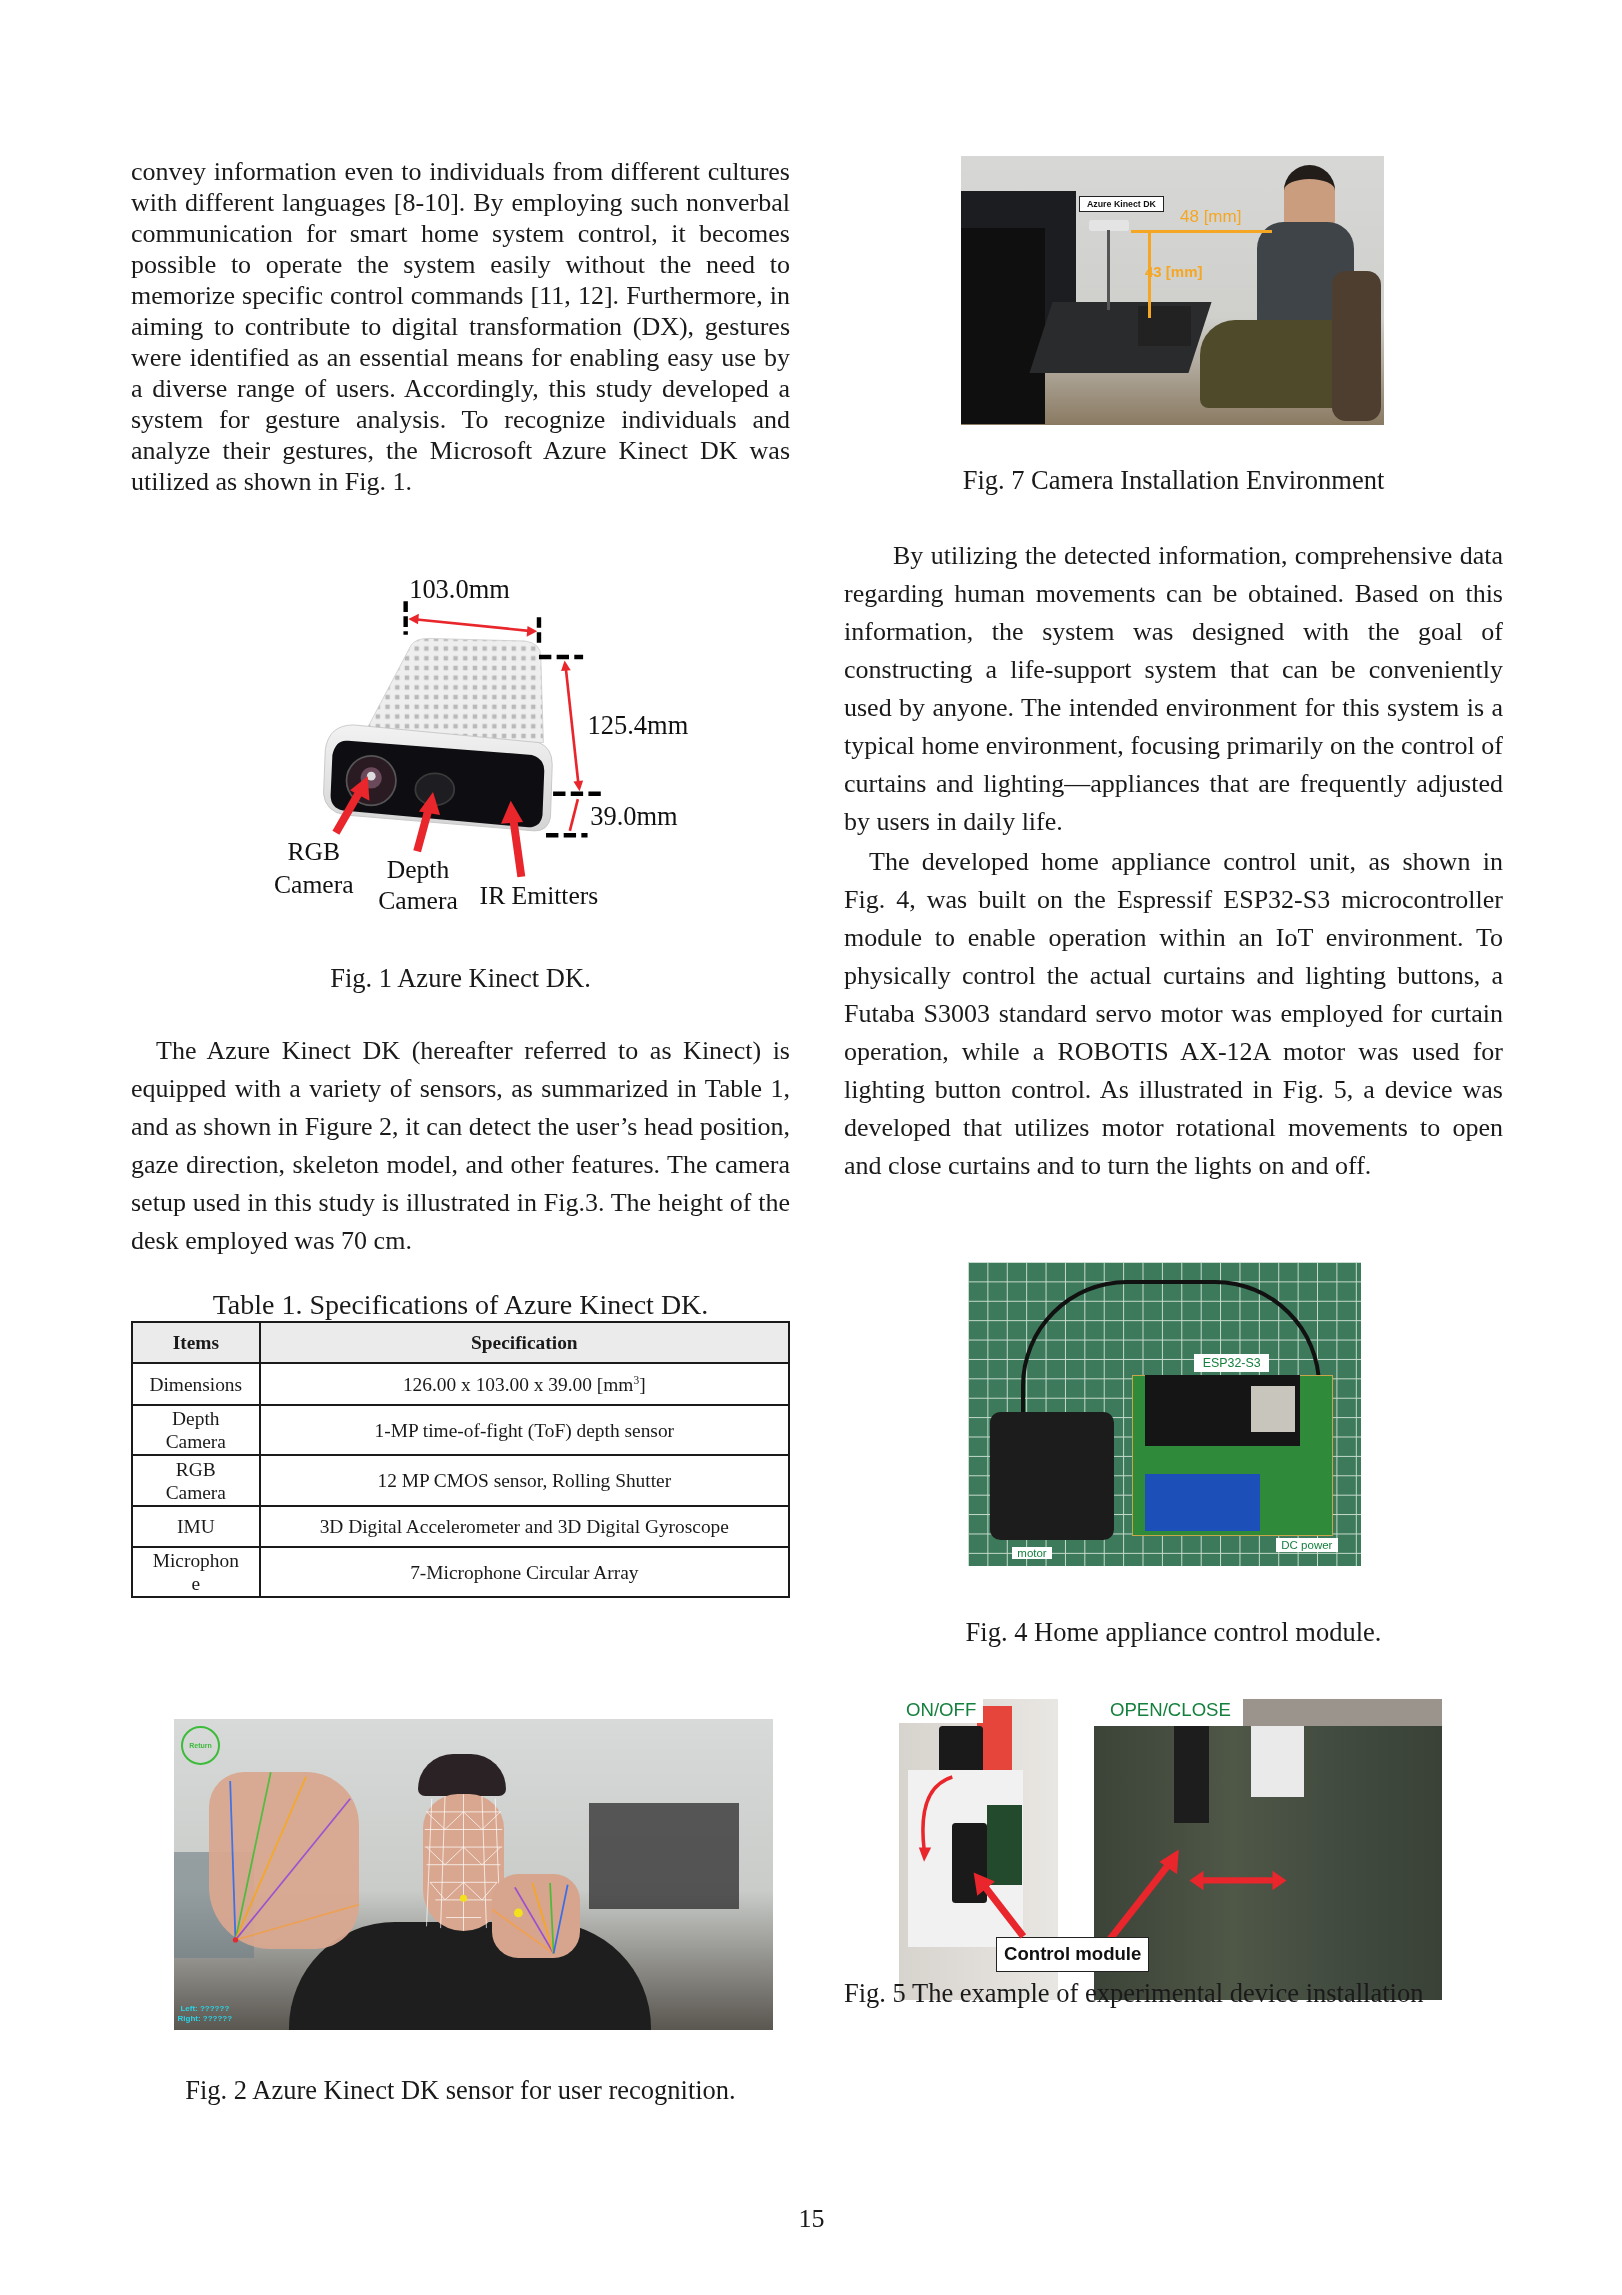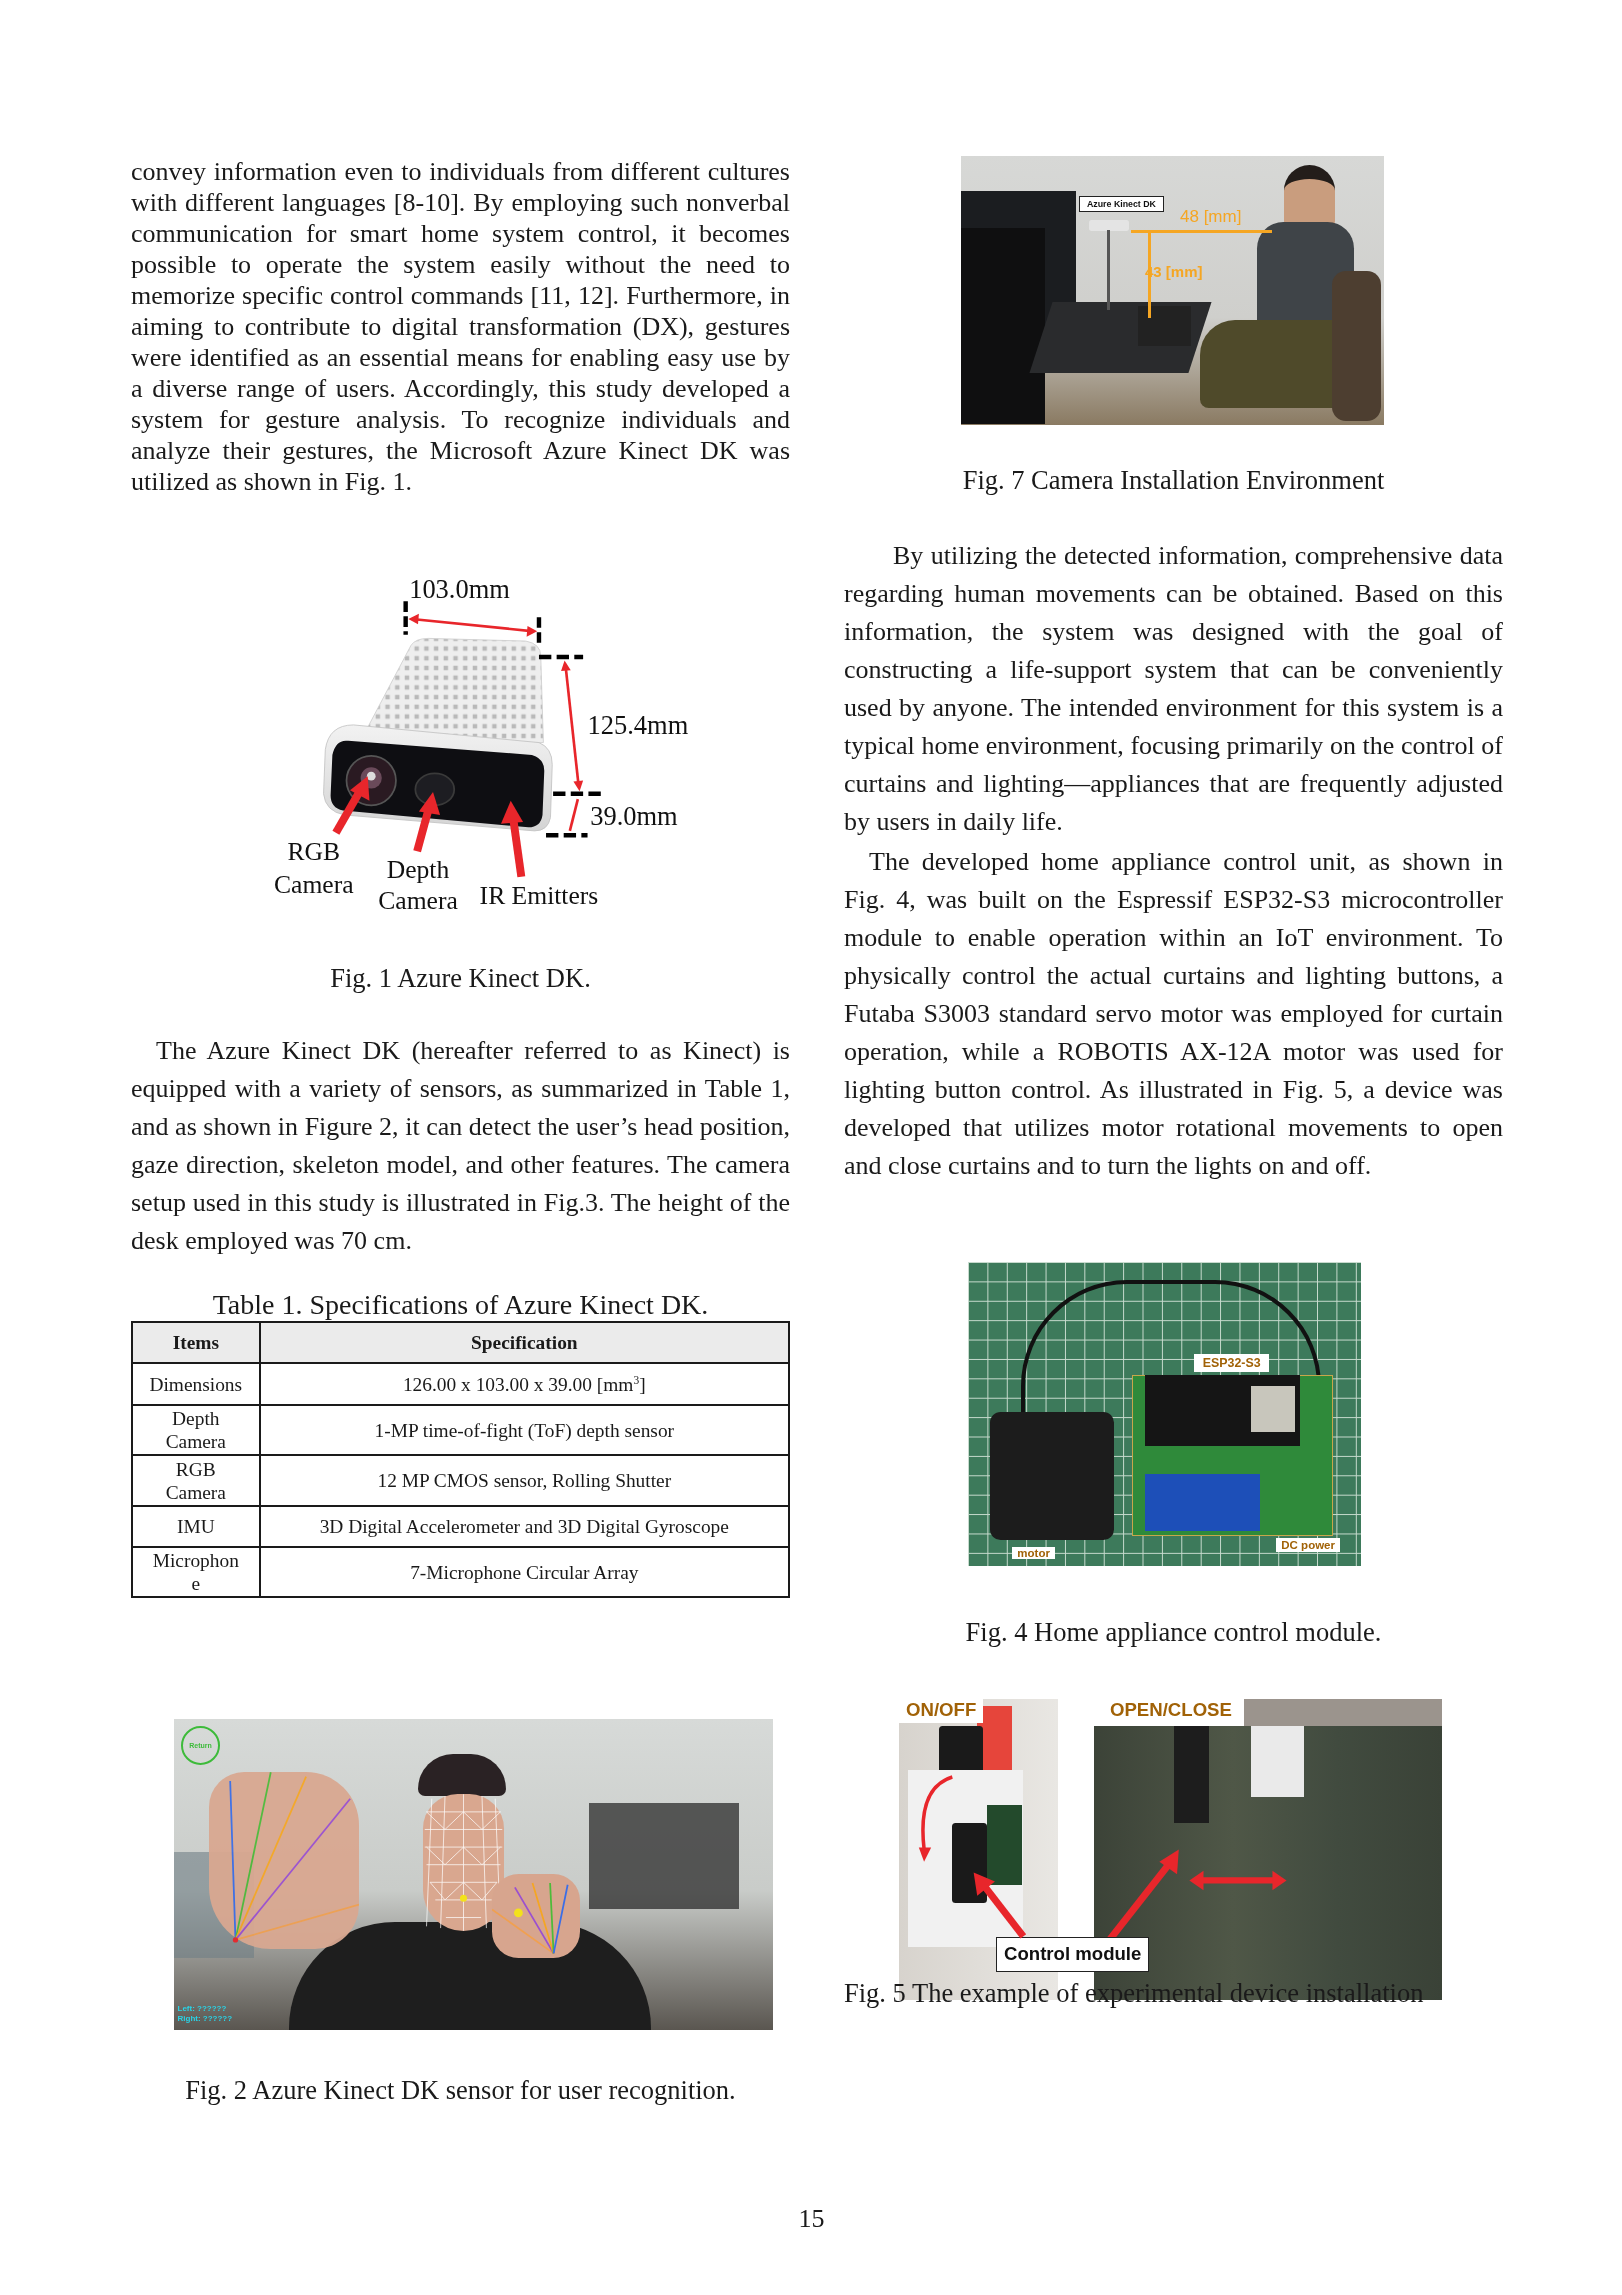--- a/index.html
+++ b/index.html
@@ -13,25 +13,25 @@
   .sans { font-family:"Liberation Sans", "DejaVu Sans", sans-serif; }
 
   
   table.spec { border-collapse:collapse; width:659px; font-size:19.4px; }
   table.spec th, table.spec td { border:2.7px solid #1a1a1a; text-align:center; padding:0 5.3px; line-height:23px; }
   table.spec th { background:#ebebeb; font-weight:bold; height:39px; }
   table.spec td.item { width:115px; }
   .sup { font-size:11.5px; vertical-align:super; line-height:0; }
 
   
-  .photo { overflow:hidden; }
+  .photo { overflow:hidden;text-align:center; }
   .label-box { background:#fff; border:1.8px solid #222; font-family:"Liberation Sans","DejaVu Sans",sans-serif;
                font-weight:bold; color:#111; padding:1.8px 7px; white-space:nowrap; }
   .label-plain { background:#fff; font-family:"Liberation Sans","DejaVu Sans",sans-serif;
-               font-weight:bold; color:#a16207; padding:1.8px 8.8px; white-space:nowrap; }
+               font-weight:normal; color:#15803d; padding:1.8px 8.8px; white-space:nowrap; }
 </style>
 </head>
 <body>
 
 <p class="abs para tight" style="left:131px; top:156px; width:659px;">convey information even to individuals from different cultures with different languages [8-10]. By employing such nonverbal communication for smart home system control, it becomes possible to operate the system easily without the need to memorize specific control commands [11, 12]. Furthermore, in aiming to contribute to digital transformation (DX), gestures were identified as an essential means for enabling easy use by a diverse range of users. Accordingly, this study developed a system for gesture analysis. To recognize individuals and analyze their gestures, the Microsoft Azure Kinect DK was utilized as shown in Fig. 1.</p>
 
 <div class="abs" style="left:256px; top:566px; width:460px; height:362px;">
   <svg width="460" height="362" viewBox="0 0 520 410">
     <defs>
       <pattern id="holes" width="11" height="11" patternUnits="userSpaceOnUse">

